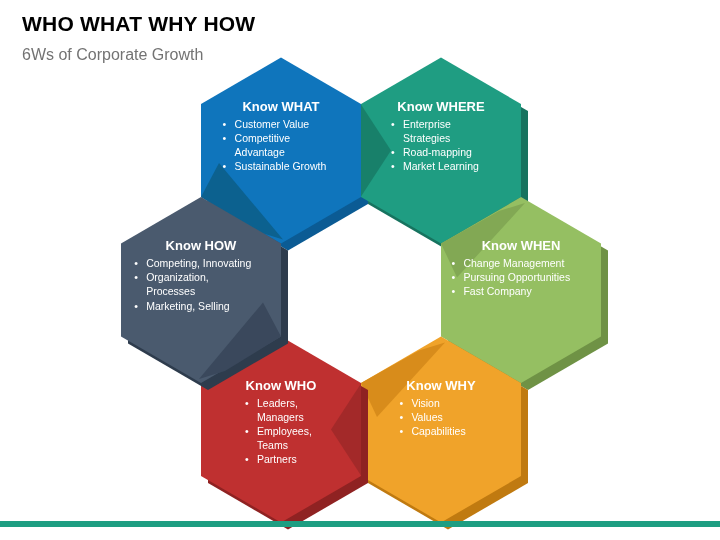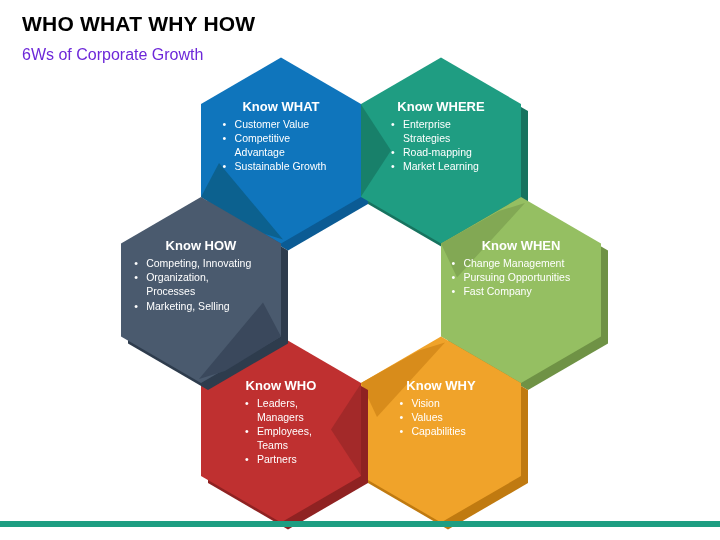--- a/index.html
+++ b/index.html
@@ -30,21 +30,21 @@
     color: #000000;
     letter-spacing: 0.2px;
     white-space: nowrap;
   }
   #subtitle {
     position: absolute;
     left: 22px;
     top: 46px;
     font-size: 16px;
     font-weight: normal;
-    color: #6d28d9;
+    color: #737373;
     white-space: nowrap;
   }
   #bottom-bar {
     position: absolute;
     left: 0;
     top: 521px;
     width: 720px;
     height: 6px;
   }
   #diagram {

